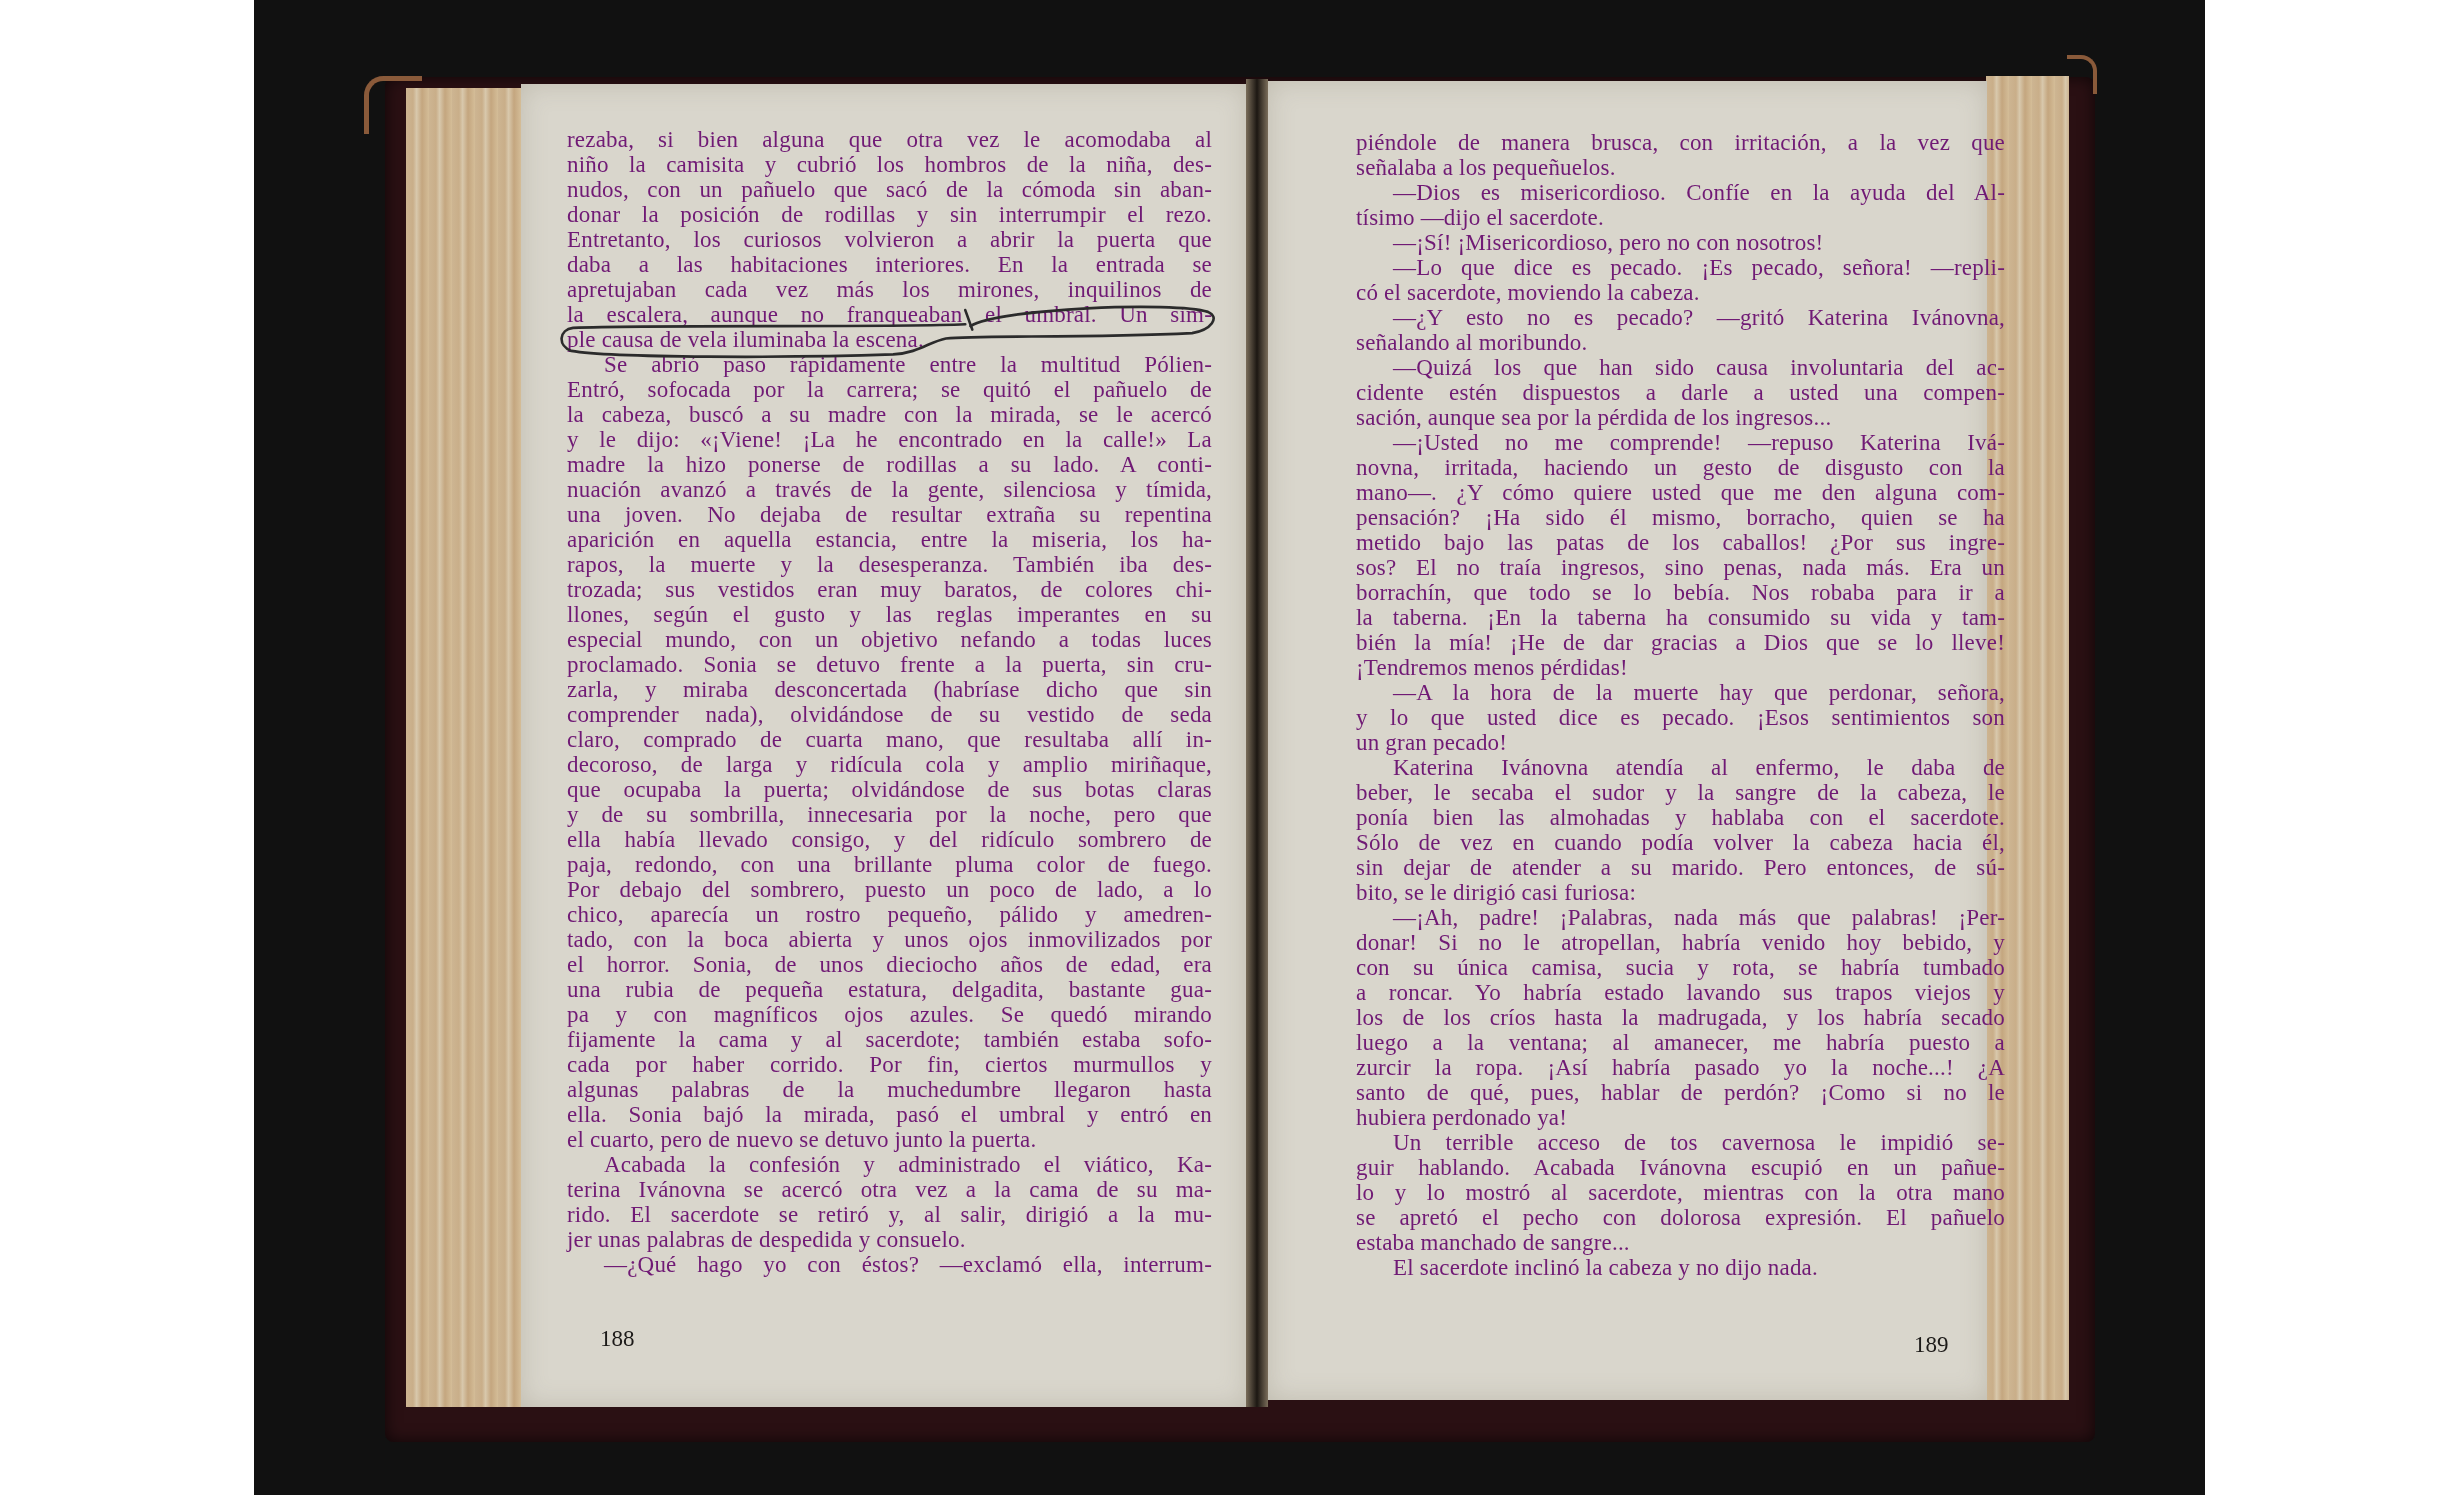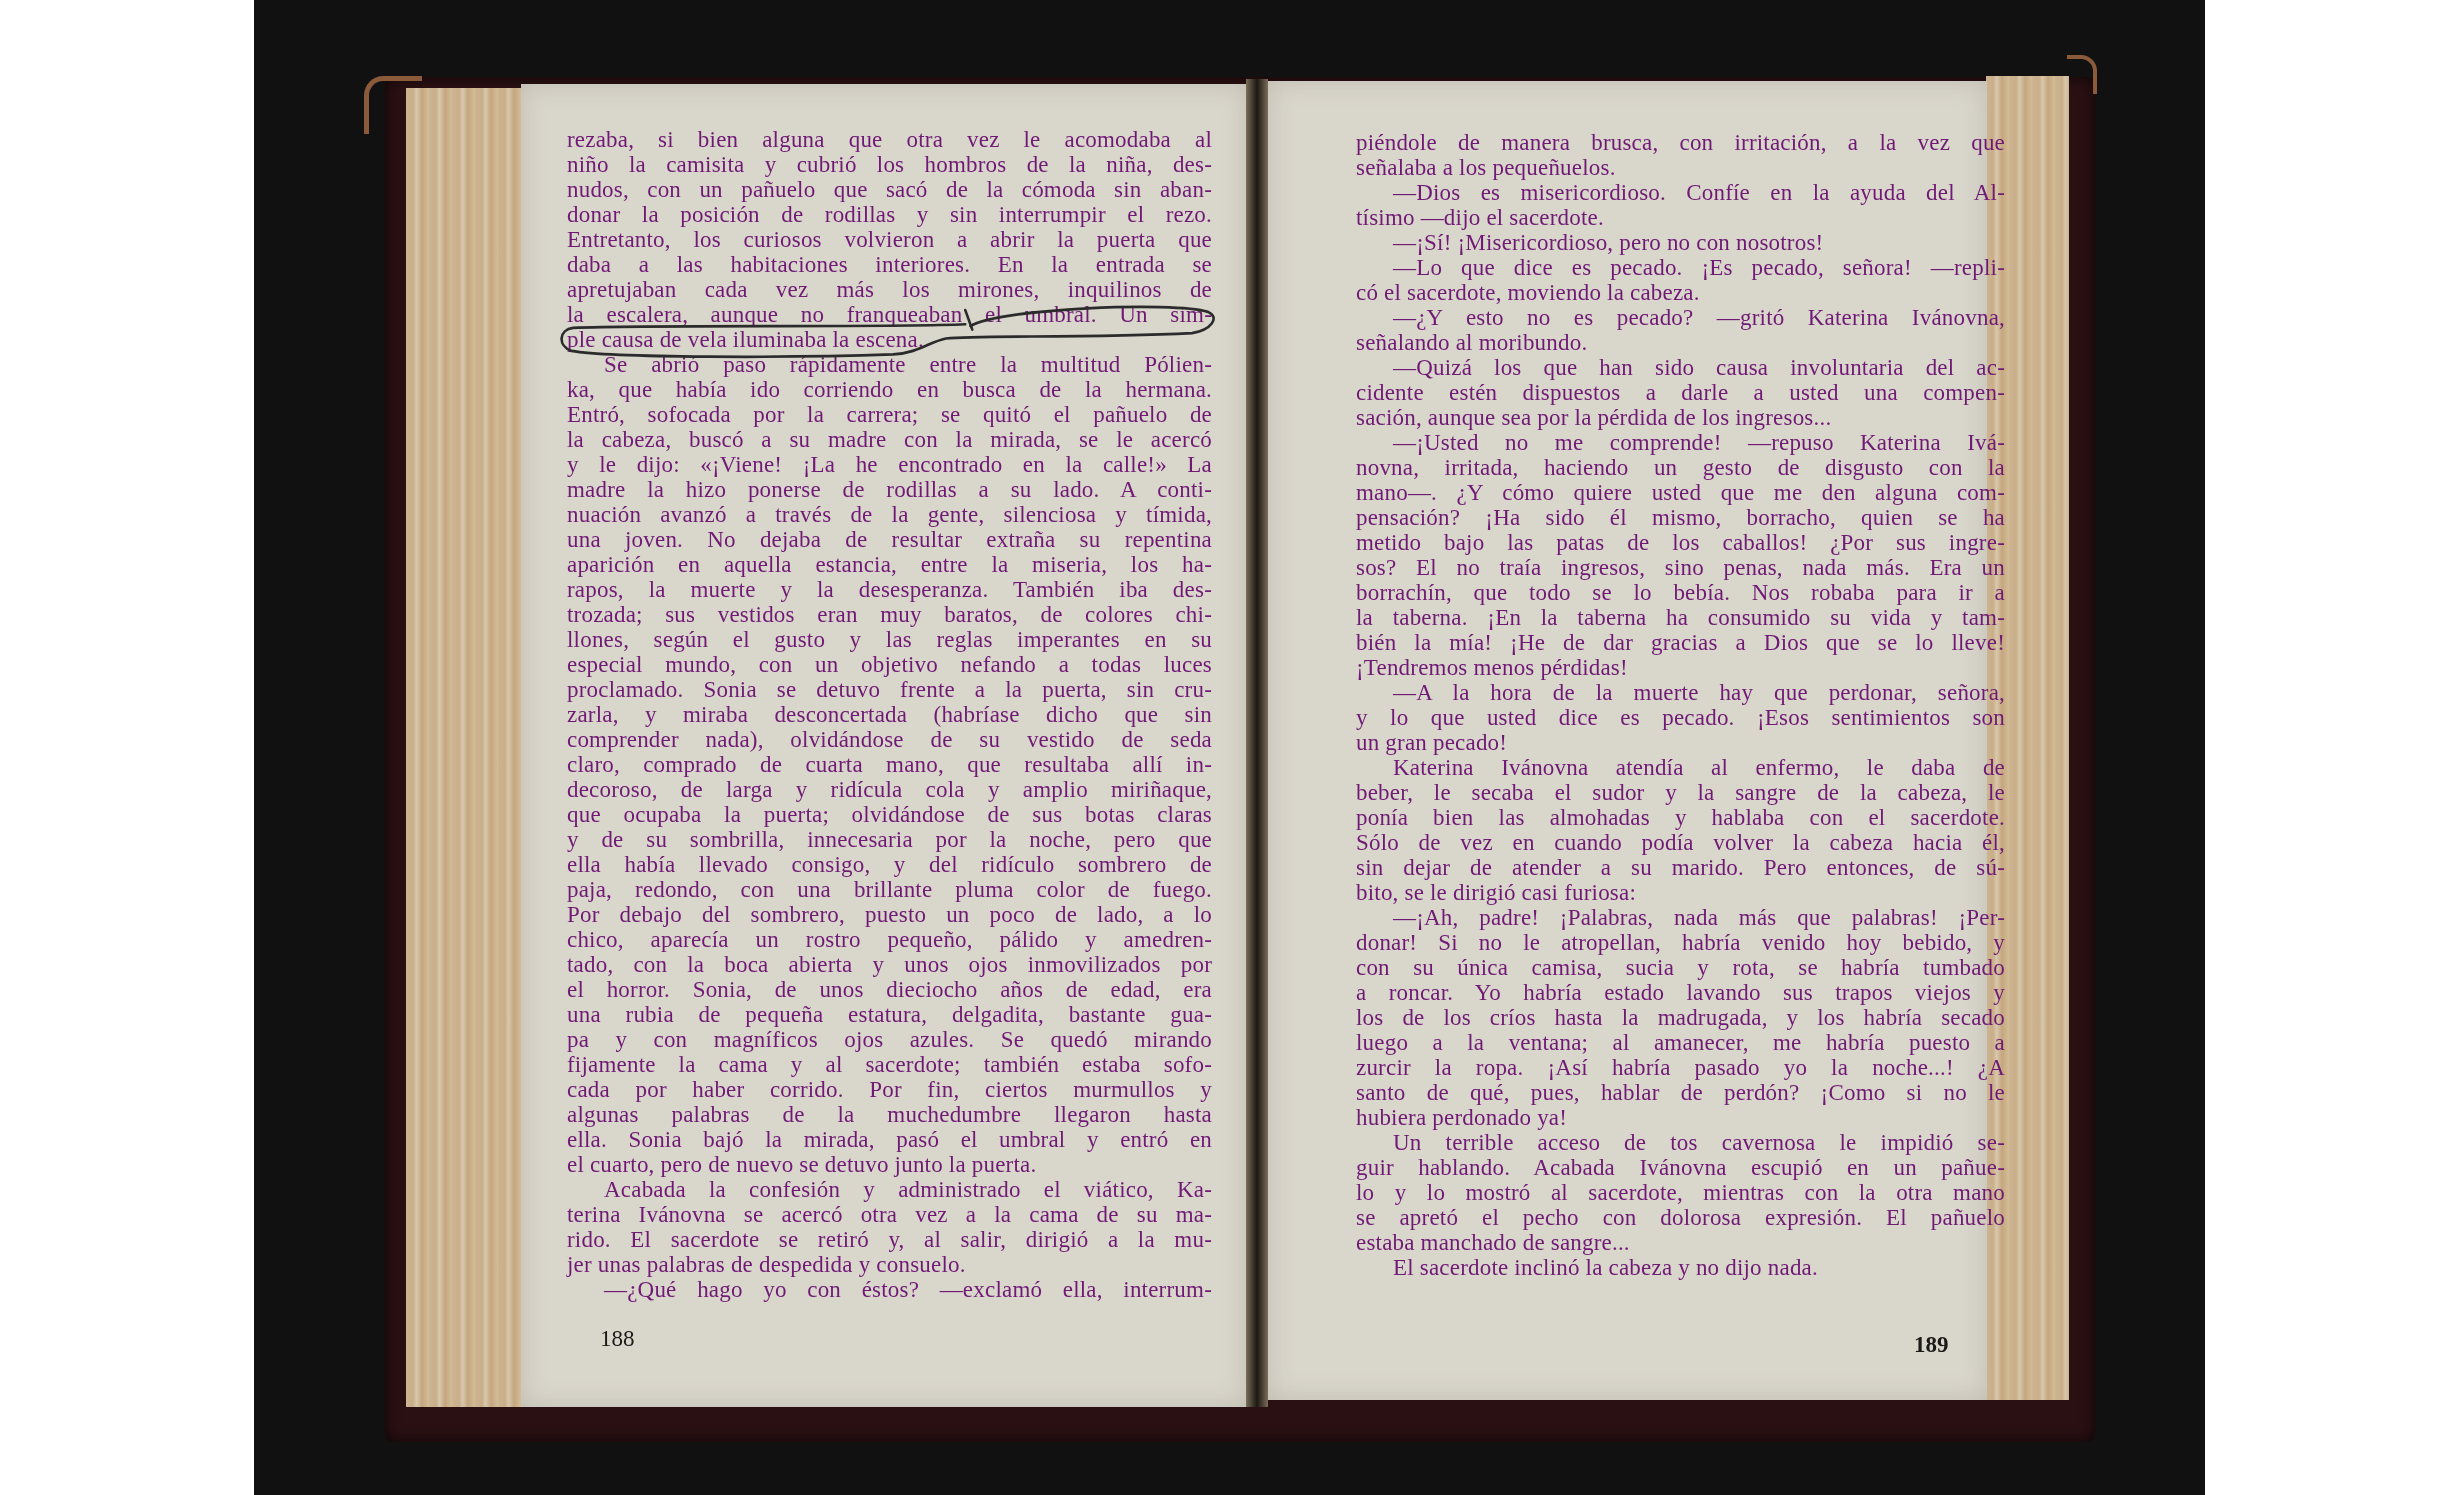--- a/index.html
+++ b/index.html
@@ -17,21 +17,21 @@
   .paper-right { left:1268px; top:81px; width:719px; height:1319px; }
   .gutter { position:absolute; left:1246px; top:79px; width:22px; height:1328px; background:linear-gradient(90deg,#7a6d5a,#1c1712 50%,#7a6d5a); }
   .text-col { position:absolute; font-family:"Liberation Serif", "DejaVu Serif", serif; font-size:23px; line-height:25px; color:#701a75; letter-spacing:0.2px; }
   .col-left { left:567px; top:127px; width:645px; }
   .col-right { left:1356px; top:130px; width:649px; }
   .line { display:block; white-space:nowrap; text-align:justify; text-align-last:justify; height:25px; }
   .line.last { text-align-last:left; }
   .line.indent { padding-left:37px; }
   .page-number { position:absolute; font-family:"Liberation Serif", "DejaVu Serif", serif; font-size:23px; color:#1c1a18; }
   .pn-left { left:600px; top:1326px; }
-  .pn-right { left:1914px; top:1332px;font-weight:bold; }
+  .pn-right { left:1914px; top:1332px; }
   .annotation { position:absolute; left:559px; top:303px; width:656px; height:55px; pointer-events:none; }
   .annotation svg { width:100%; height:100%; overflow:visible; }
 </style>
 </head>
 <body>
 
 <div class="photo"></div>
 <div class="cover"></div>
 <div class="corner tl"></div>
 <div class="corner tr"></div>
@@ -47,21 +47,20 @@
     <span class="line">rezaba, si bien alguna que otra vez le acomodaba al</span>
     <span class="line">niño la camisita y cubrió los hombros de la niña, des-</span>
     <span class="line">nudos, con un pañuelo que sacó de la cómoda sin aban-</span>
     <span class="line">donar la posición de rodillas y sin interrumpir el rezo.</span>
     <span class="line">Entretanto, los curiosos volvieron a abrir la puerta que</span>
     <span class="line">daba a las habitaciones interiores. En la entrada se</span>
     <span class="line">apretujaban cada vez más los mirones, inquilinos de</span>
     <span class="line">la escalera, aunque no franqueaban el umbral. Un sim-</span>
     <span class="line last">ple causa de vela iluminaba la escena.</span>
     <span class="line indent">Se abrió paso rápidamente entre la multitud Pólien-</span>
-    <span class="line">ka, que había ido corriendo en busca de la hermana.</span>
     <span class="line">Entró, sofocada por la carrera; se quitó el pañuelo de</span>
     <span class="line">la cabeza, buscó a su madre con la mirada, se le acercó</span>
     <span class="line">y le dijo: «¡Viene! ¡La he encontrado en la calle!» La</span>
     <span class="line">madre la hizo ponerse de rodillas a su lado. A conti-</span>
     <span class="line">nuación avanzó a través de la gente, silenciosa y tímida,</span>
     <span class="line">una joven. No dejaba de resultar extraña su repentina</span>
     <span class="line">aparición en aquella estancia, entre la miseria, los ha-</span>
     <span class="line">rapos, la muerte y la desesperanza. También iba des-</span>
     <span class="line">trozada; sus vestidos eran muy baratos, de colores chi-</span>
     <span class="line">llones, según el gusto y las reglas imperantes en su</span>

